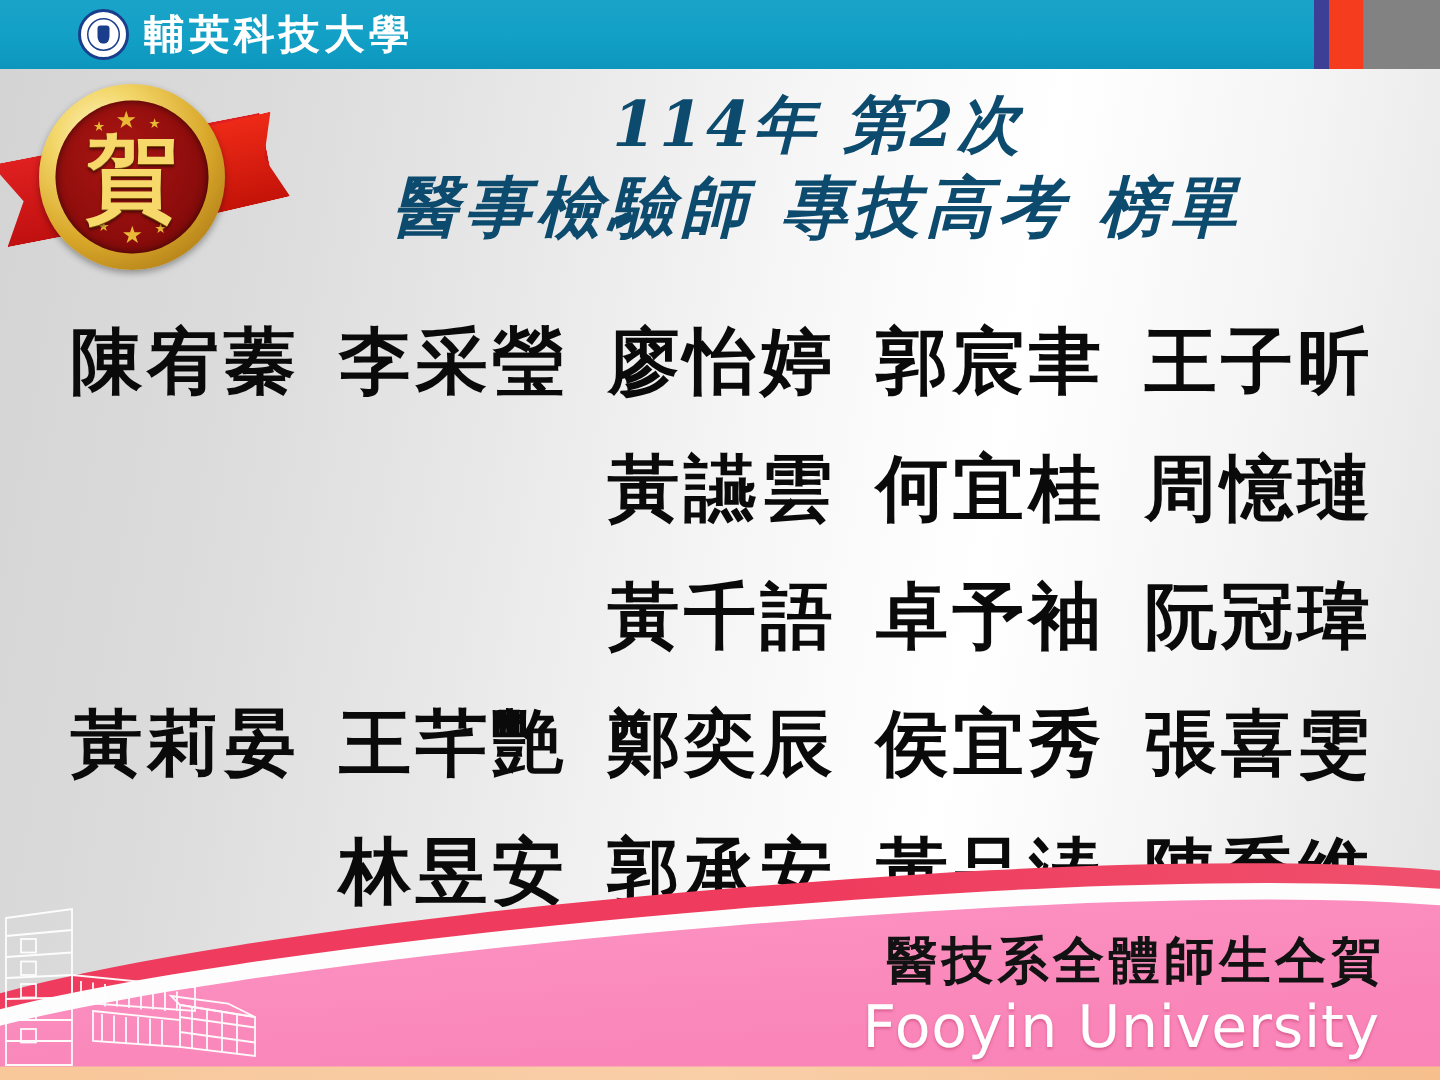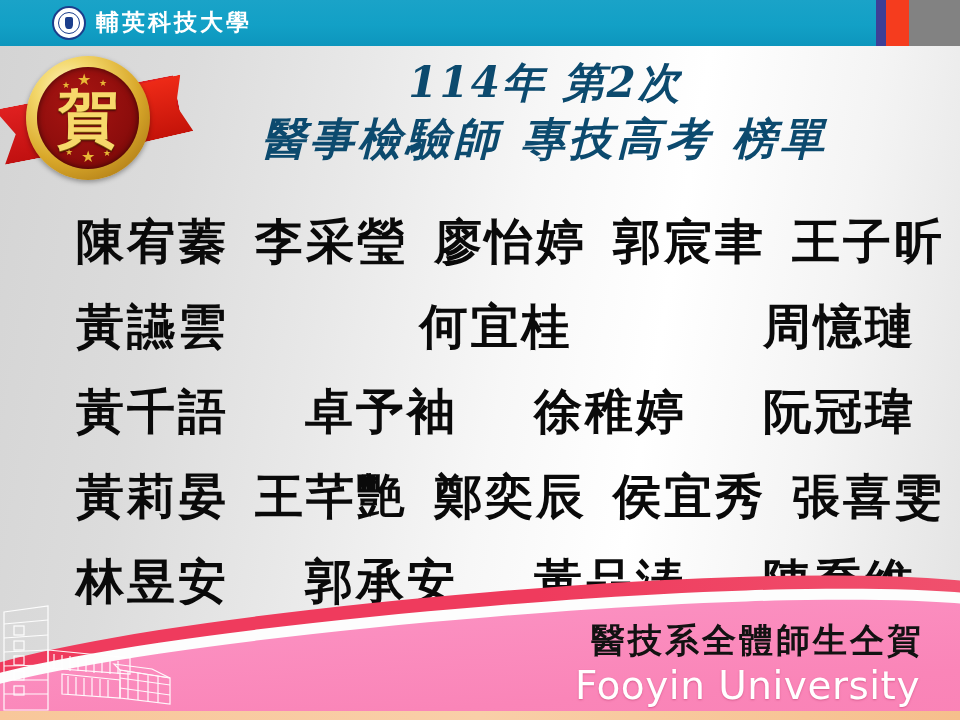--- a/index.html
+++ b/index.html
@@ -78,24 +78,24 @@
     background: #1b3e8c;
     border-radius: 2px 2px 40% 40%;
   }
 
   .header-title {
     position: absolute;
     left: 96px; top: 3px;
     height: 40px;
     line-height: 40px;
     color: #ffffff;
-    font-size: 23px;
+    font-size: 27px;
     letter-spacing: 3px;
     font-weight: 700;
-    font-family: Liberation Serif, serif;
+    font-family: Liberation Sans, sans-serif;
     white-space: nowrap;
   }
 
   
   .canvas-bg {
     position: absolute;
     left: 0; top: 46px;
     width: 960px;
     height: 674px;
     background:
@@ -201,21 +201,21 @@
   
   .names {
     position: absolute;
     left: 76px; top: 198px;
     width: 840px;
   }
   .name-row {
     height: 85px;
     display: flex;
     align-items: center;
-    justify-content: space-between;
+    justify-content: flex-end;
     gap: 26px;
     white-space: nowrap;
   }
   .name {
     font-family: "DejaVu Serif", "Liberation Serif", serif;
     font-size: 48px;
     font-weight: 700;
     color: #0a0a0a;
     letter-spacing: 3px;
     line-height: 1;
@@ -337,21 +337,20 @@
       <span class="name">王子昕</span>
     </div>
     <div class="name-row">
       <span class="name">黃讌雲</span>
       <span class="name">何宜桂</span>
       <span class="name">周憶璉</span>
     </div>
     <div class="name-row">
       <span class="name">黃千語</span>
       <span class="name">卓予袖</span>
-      <span class="name">徐稚婷</span>
       <span class="name">阮冠瑋</span>
     </div>
     <div class="name-row">
       <span class="name">黃莉晏</span>
       <span class="name">王芊艷</span>
       <span class="name">鄭奕辰</span>
       <span class="name">侯宜秀</span>
       <span class="name">張喜雯</span>
     </div>
     <div class="name-row">

